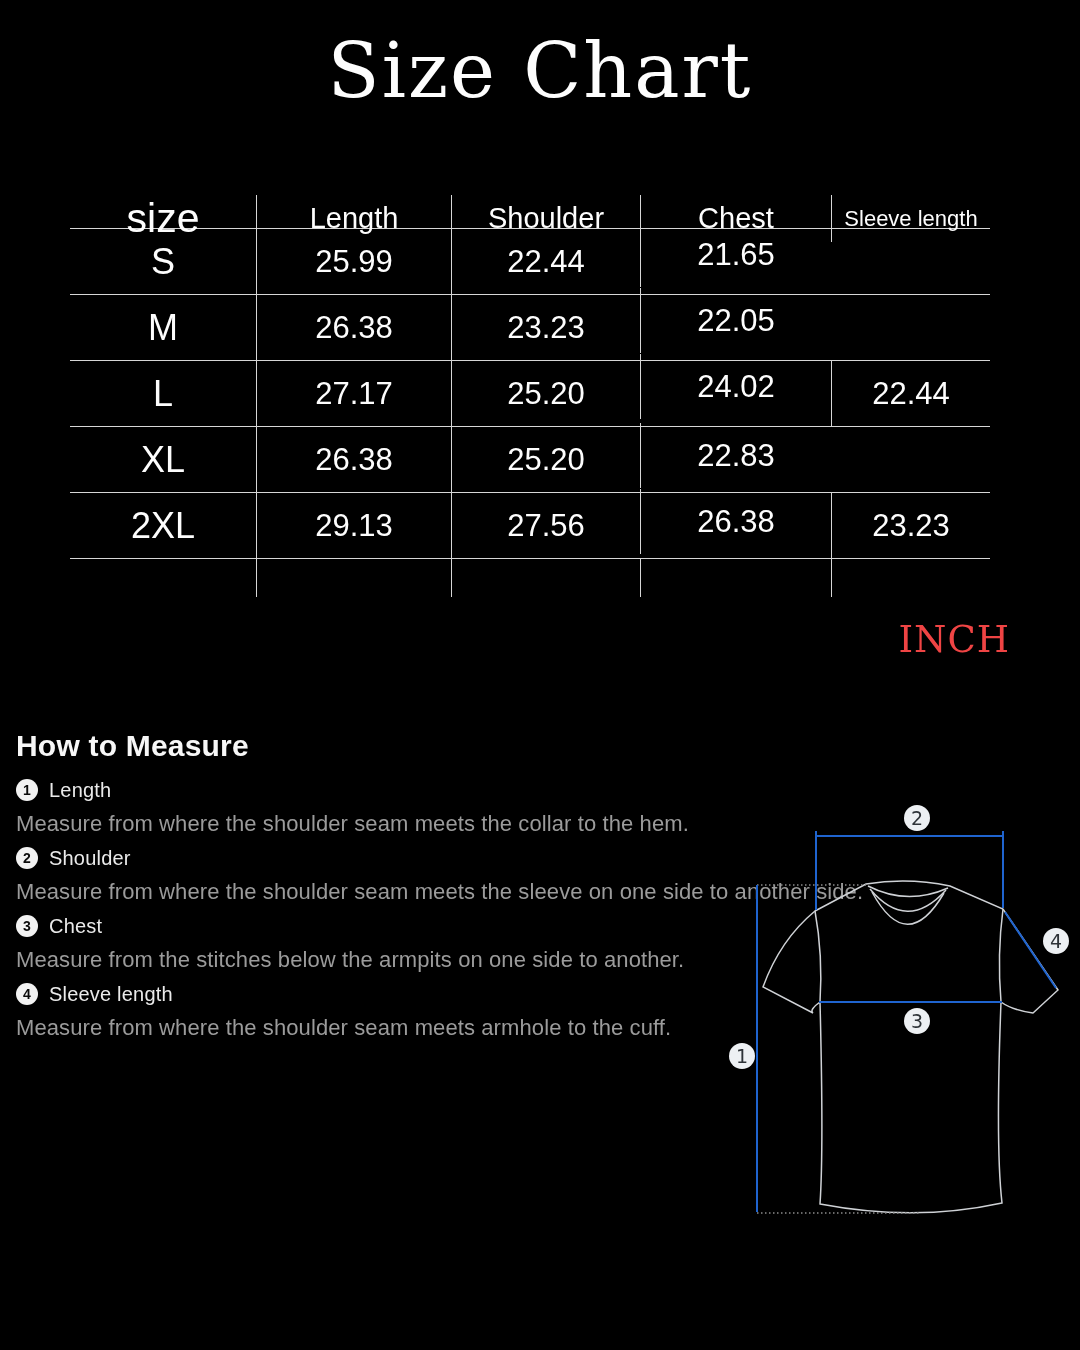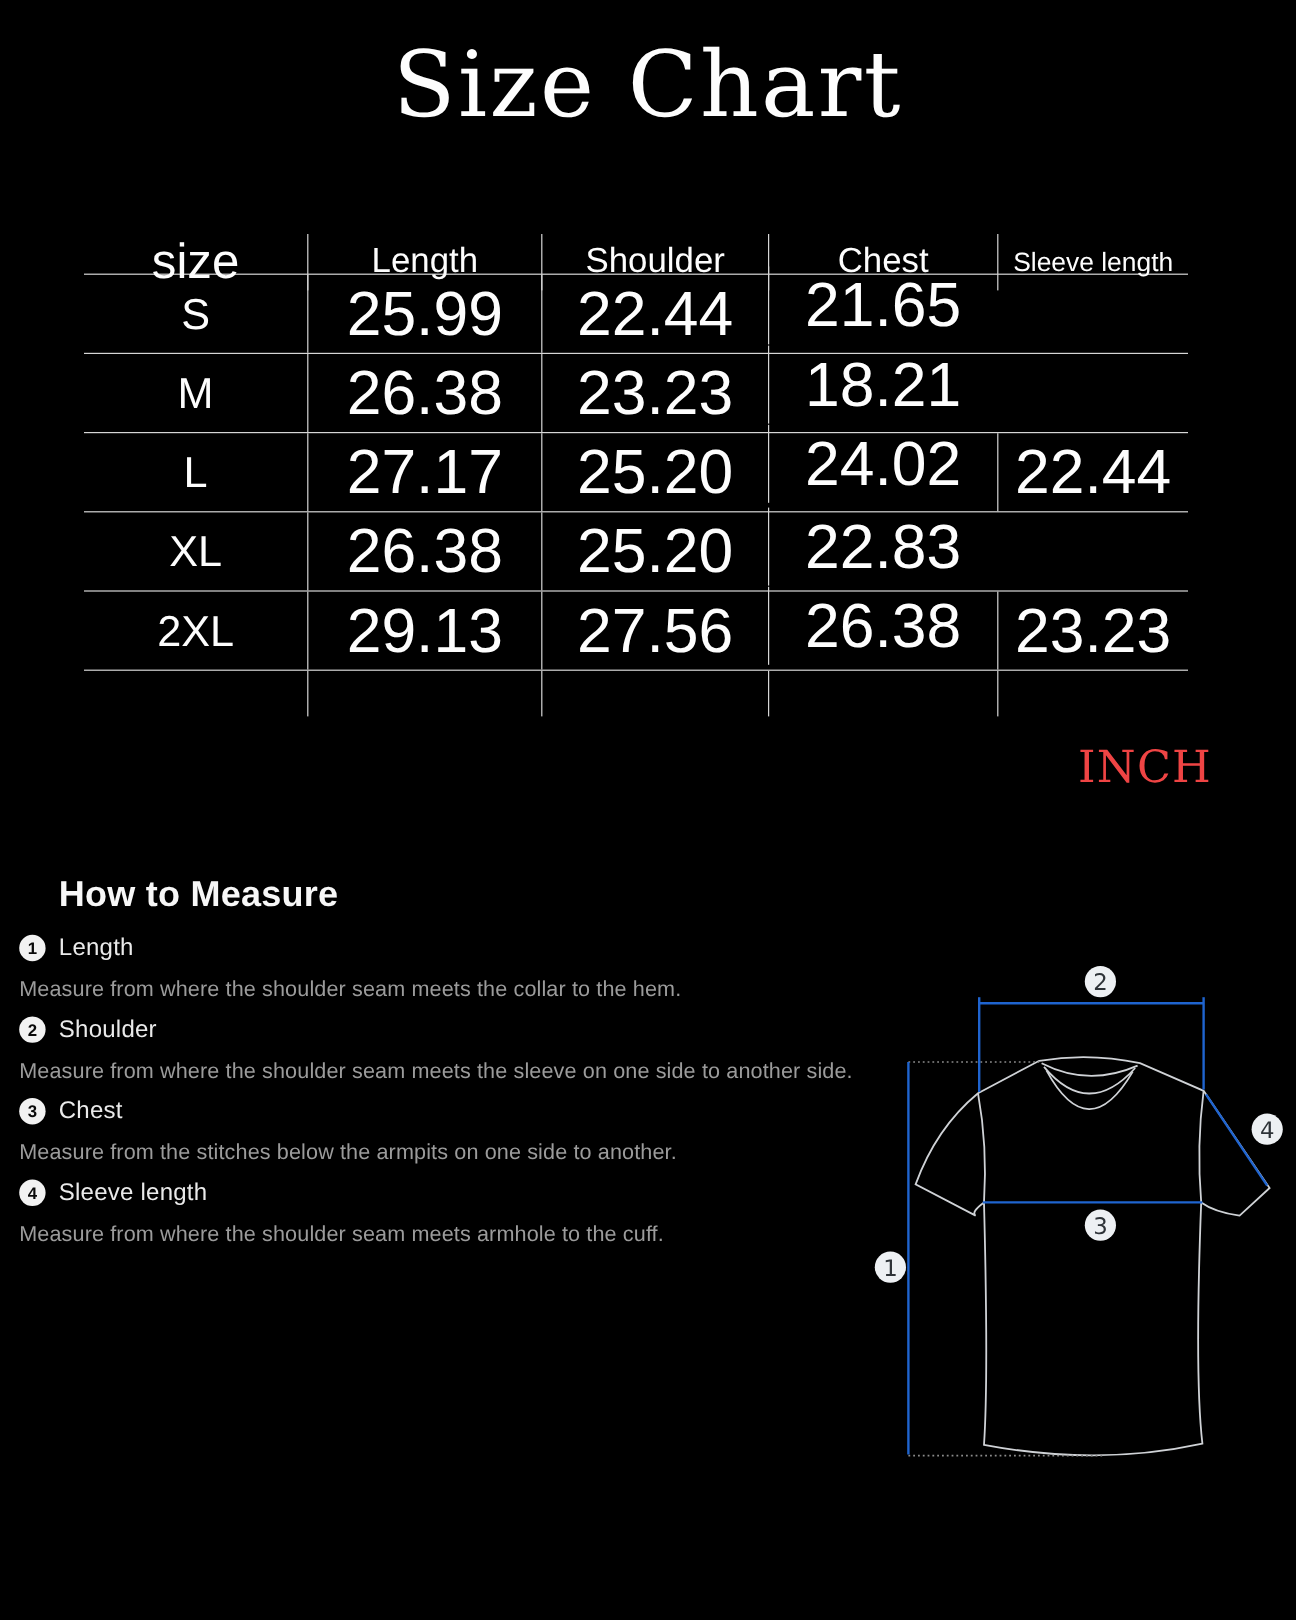--- a/index.html
+++ b/index.html
@@ -39,21 +39,21 @@
   .trow.body-row{height:66px;}
   .trow.ghost{height:38px;border-bottom:none;}
   .cell{
     display:flex;align-items:center;justify-content:center;
     color:#fdfdfd;
   }
   .cell + .cell{border-left:1px solid var(--line);}
   .th{font-size:29px;}
   .th.th-size{font-size:41px;}
   .th.th-sleeve{font-size:22px;}
-  .td{font-size:52px;}
+  .td{font-size:31px;}
   .td.cell-size{font-size:36px;}
   
   .trow.body-row:nth-of-type(6) .cell-size::first-letter{font-size:0.72em;}
   
   .trow.body-row:nth-of-type(2) .cell:nth-child(4),
   .trow.body-row:nth-of-type(3) .cell:nth-child(4),
   .trow.body-row:nth-of-type(4) .cell:nth-child(4){transform:translateY(-7px);}
   .trow.body-row:nth-of-type(2) .cell:nth-child(5){transform:translateY(-5px);margin-left:10px;}
   .trow.body-row:nth-of-type(5) .cell:nth-child(4),
   .trow.body-row:nth-of-type(6) .cell:nth-child(4){transform:translateY(-4px);}
@@ -62,39 +62,39 @@
     position:absolute;top:618px;right:70px;
     font-family:"DejaVu Serif", serif;
     font-size:37px;letter-spacing:1px;color:#ef4444;
   }
   
   .howto{
     position:absolute;left:16px;top:728px;width:680px;
   }
   .howto-heading{
     font-size:30px;font-weight:bold;color:#f7f7f7;
-    line-height:36px;margin-bottom:14px;letter-spacing:0.2px;margin-left:33px;
+    line-height:36px;margin-bottom:14px;letter-spacing:0.2px;
   }
   .measure-item{
     display:flex;align-items:center;
     height:24px;margin-bottom:10px;
   }
   .num-badge{
     width:22px;height:22px;border-radius:50%;
     background:#f2f2f2;color:#0a0a0a;
     display:flex;align-items:center;justify-content:center;
     font-size:14px;font-weight:bold;
     margin-right:11px;flex:0 0 auto;
   }
   .measure-label{
     font-size:20px;color:#eaeaea;font-weight:500;letter-spacing:0.2px;
   }
   .measure-desc{
     height:24px;display:flex;align-items:center;
-    font-size:18px;color:var(--muted);
+    font-size:22px;color:var(--muted);
     margin-bottom:10px;letter-spacing:0.1px;white-space:nowrap;
   }
   
   .diagram{
     position:absolute;left:700px;top:780px;width:380px;height:500px;
   }
   .marker-num{
     font-family:"DejaVu Sans", sans-serif;
     font-size:19px;fill:#2e3338;font-weight:500;
   }
@@ -116,21 +116,21 @@
   <div class="trow body-row">
     <div class="cell td cell-size">S</div>
     <div class="cell td">25.99</div>
     <div class="cell td">22.44</div>
     <div class="cell td">21.65</div>
   </div>
   <div class="trow body-row">
     <div class="cell td cell-size">M</div>
     <div class="cell td">26.38</div>
     <div class="cell td">23.23</div>
-    <div class="cell td">18.21</div>
+    <div class="cell td">22.05</div>
   </div>
   <div class="trow body-row">
     <div class="cell td cell-size">L</div>
     <div class="cell td">27.17</div>
     <div class="cell td">25.20</div>
     <div class="cell td">24.02</div>
     <div class="cell td">22.44</div>
   </div>
   <div class="trow body-row">
     <div class="cell td cell-size">XL</div>

